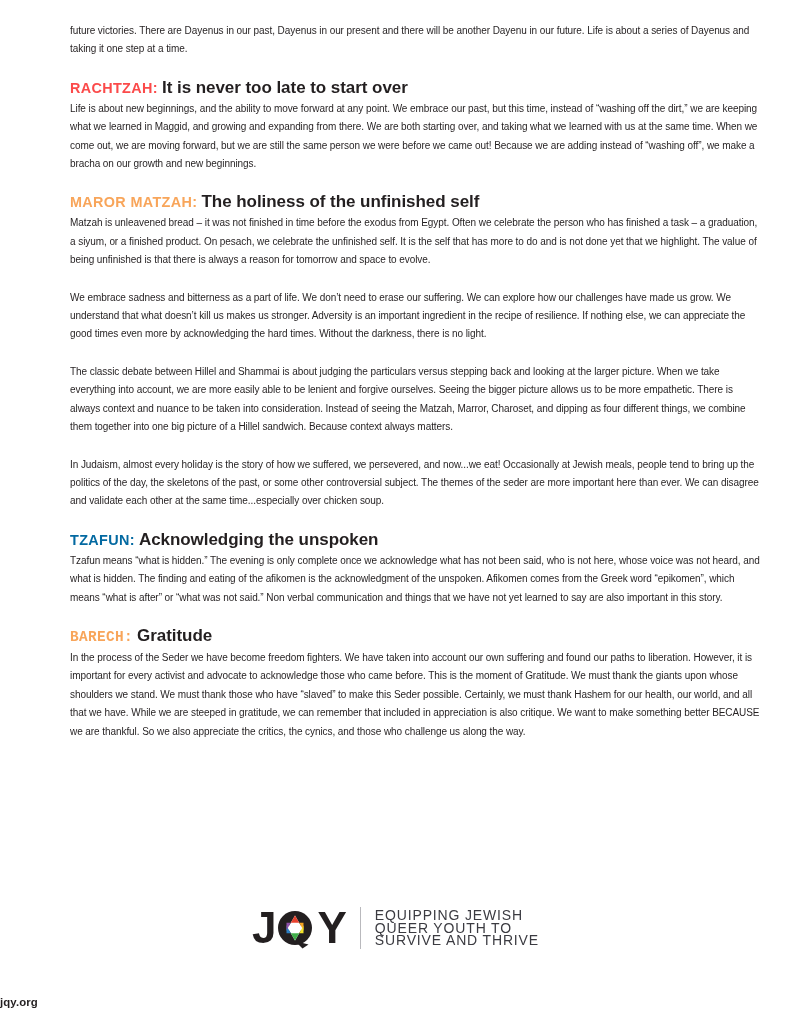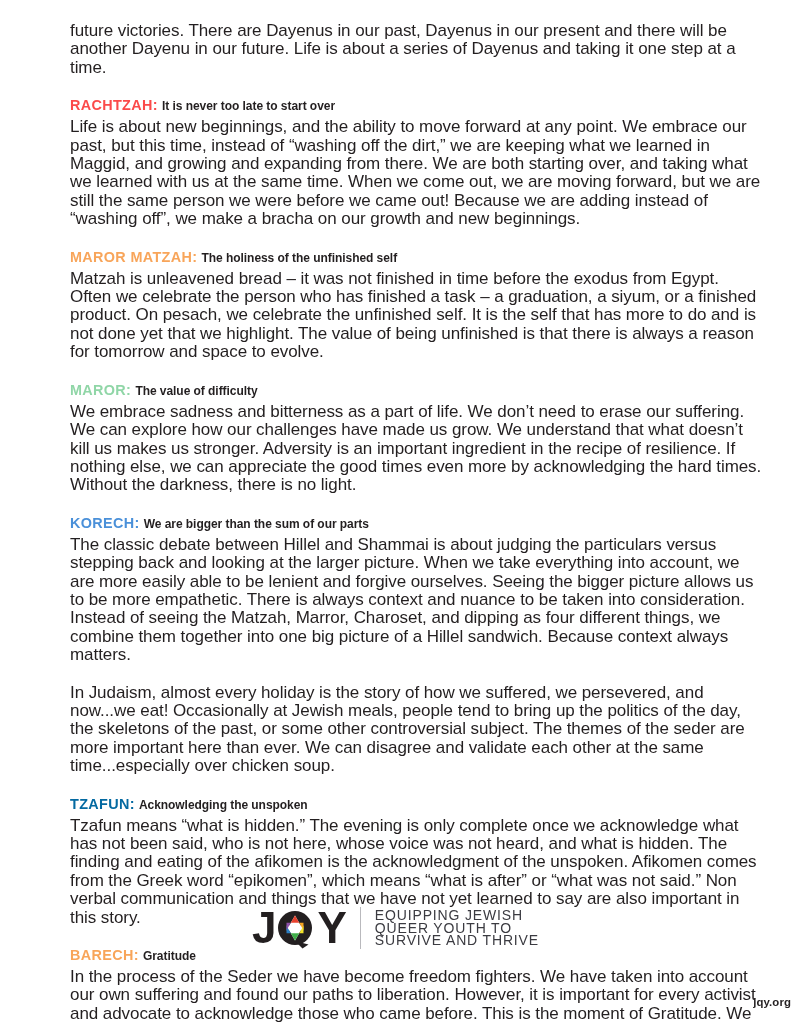--- a/index.html
+++ b/index.html
@@ -19,21 +19,21 @@
     width: 791px;
     height: 1024px;
     box-sizing: border-box;
     padding: 22px 30px 0 70px;
   }
   .content {
     width: 693px;
   }
   p.body-text {
     margin: 0;
-    font-size: 17px;
+    font-size: 10px;
     line-height: 18.4px;
     color: #231f20;
     text-align: left;
     letter-spacing: -0.07px;
   }
   .section {
     margin-top: 19px;
   }
   .section-heading {
     margin: 0 0 2px 0;
@@ -42,21 +42,21 @@
     font-weight: 700;
     letter-spacing: 0.1px;
   }
   .section-heading .term {
     font-weight: 700;
     letter-spacing: 0.35px;
     text-align: center;
   }
   .section-heading .sub {
     color: #231f20;
-    font-size: 12px;
+    font-size: 17px;
     font-weight: 700;
     letter-spacing: -0.05px;
   }
 
   
   .footer {
     position: absolute;
     left: 0;
     right: 0;
     bottom: 0;
@@ -103,21 +103,21 @@
     letter-spacing: 0.85px;
     color: #3b3b41;
     text-transform: uppercase;
     white-space: pre-line;
   }
   .site-url {
     position: absolute;
     left: 0;
     right: 0;
     bottom: 16px;
-    text-align: right;
+    text-align: left;
     font-size: 11.4px;
     font-weight: 700;
     color: #231f20;
     letter-spacing: 0.1px;
   }
 </style>
 </head>
 <body>
 
 <div class="page">
@@ -135,50 +135,42 @@
 
     <div class="section">
       <h2 class="section-heading">
         <span class="term" style="color: rgb(248, 165, 90);">MAROR MATZAH:</span>
         <span class="sub">The holiness of the unfinished self</span>
       </h2>
       <p class="body-text">Matzah is unleavened bread – it was not finished in time before the exodus from Egypt. Often we celebrate the person who has finished a task – a graduation, a siyum, or a finished product. On pesach, we celebrate the unfinished self. It is the self that has more to do and is not done yet that we highlight. The value of being unfinished is that there is always a reason for tomorrow and space to evolve.</p>
     </div>
 
     <div class="section">
-      <h2 class="section-heading">
-        <span class="term" style="color: rgb(144, 214, 167);">MAROR:</span>
-        <span class="sub">The value of difficulty</span>
-      </h2>
       <p class="body-text">We embrace sadness and bitterness as a part of life. We don’t need to erase our suffering. We can explore how our challenges have made us grow. We understand that what doesn’t kill us makes us stronger. Adversity is an important ingredient in the recipe of resilience. If nothing else, we can appreciate the good times even more by acknowledging the hard times. Without the darkness, there is no light.</p>
     </div>
 
     <div class="section">
-      <h2 class="section-heading">
-        <span class="term" style="color: rgb(74, 144, 217);">KORECH:</span>
-        <span class="sub">We are bigger than the sum of our parts</span>
-      </h2>
       <p class="body-text">The classic debate between Hillel and Shammai is about judging the particulars versus stepping back and looking at the larger picture. When we take everything into account, we are more easily able to be lenient and forgive ourselves.  Seeing the bigger picture allows us to be more empathetic. There is always context and nuance to be taken into consideration. Instead of seeing the Matzah, Marror, Charoset, and dipping as four different things, we combine them together into one big picture of a Hillel sandwich. Because context always matters.</p>
     </div>
 
     <div class="section">
       <p class="body-text">In Judaism, almost every holiday is the story of how we suffered, we persevered, and now...we eat! Occasionally at Jewish meals, people tend to bring up the politics of the day, the skeletons of the past, or some other controversial subject. The themes of the seder are more important here than ever. We can disagree and validate each other at the same time...especially over chicken soup.</p>
     </div>
 
     <div class="section">
       <h2 class="section-heading">
         <span class="term" style="color: #0369a1;">TZAFUN:</span>
         <span class="sub">Acknowledging the unspoken</span>
       </h2>
       <p class="body-text">Tzafun means “what is hidden.” The evening is only complete once we acknowledge what has not been said, who is not here, whose voice was not heard, and what is hidden. The finding and eating of the afikomen is the acknowledgment of the unspoken. Afikomen comes from the Greek word “epikomen”, which means “what is after” or “what was not said.” Non verbal communication and things that we have not yet learned to say are also important in this story.</p>
     </div>
 
     <div class="section">
       <h2 class="section-heading">
-        <span class="term" style="color: rgb(248, 165, 90);">BARECH:</span>
+        <span class="term" style="color: rgb(248, 165, 90); font-family: Liberation Mono, monospace;">BARECH:</span>
         <span class="sub">Gratitude</span>
       </h2>
       <p class="body-text">In the process of the Seder we have become freedom fighters. We have taken into account our own suffering and found our paths to liberation. However, it is important for every activist and advocate to acknowledge those who came before. This is the moment of Gratitude. We must thank the giants upon whose shoulders  we stand. We must thank those who have “slaved” to make this Seder possible. Certainly, we must thank Hashem for our health, our world, and all that we have. While we are steeped in gratitude, we can remember that included in appreciation is also critique. We want to make something better BECAUSE we are thankful. So we also appreciate the critics, the cynics, and those who challenge us along the way.</p>
     </div>
 
   </div>
 
   <div class="footer">
     <div class="logo-block">
       <div class="logo-wrap">

